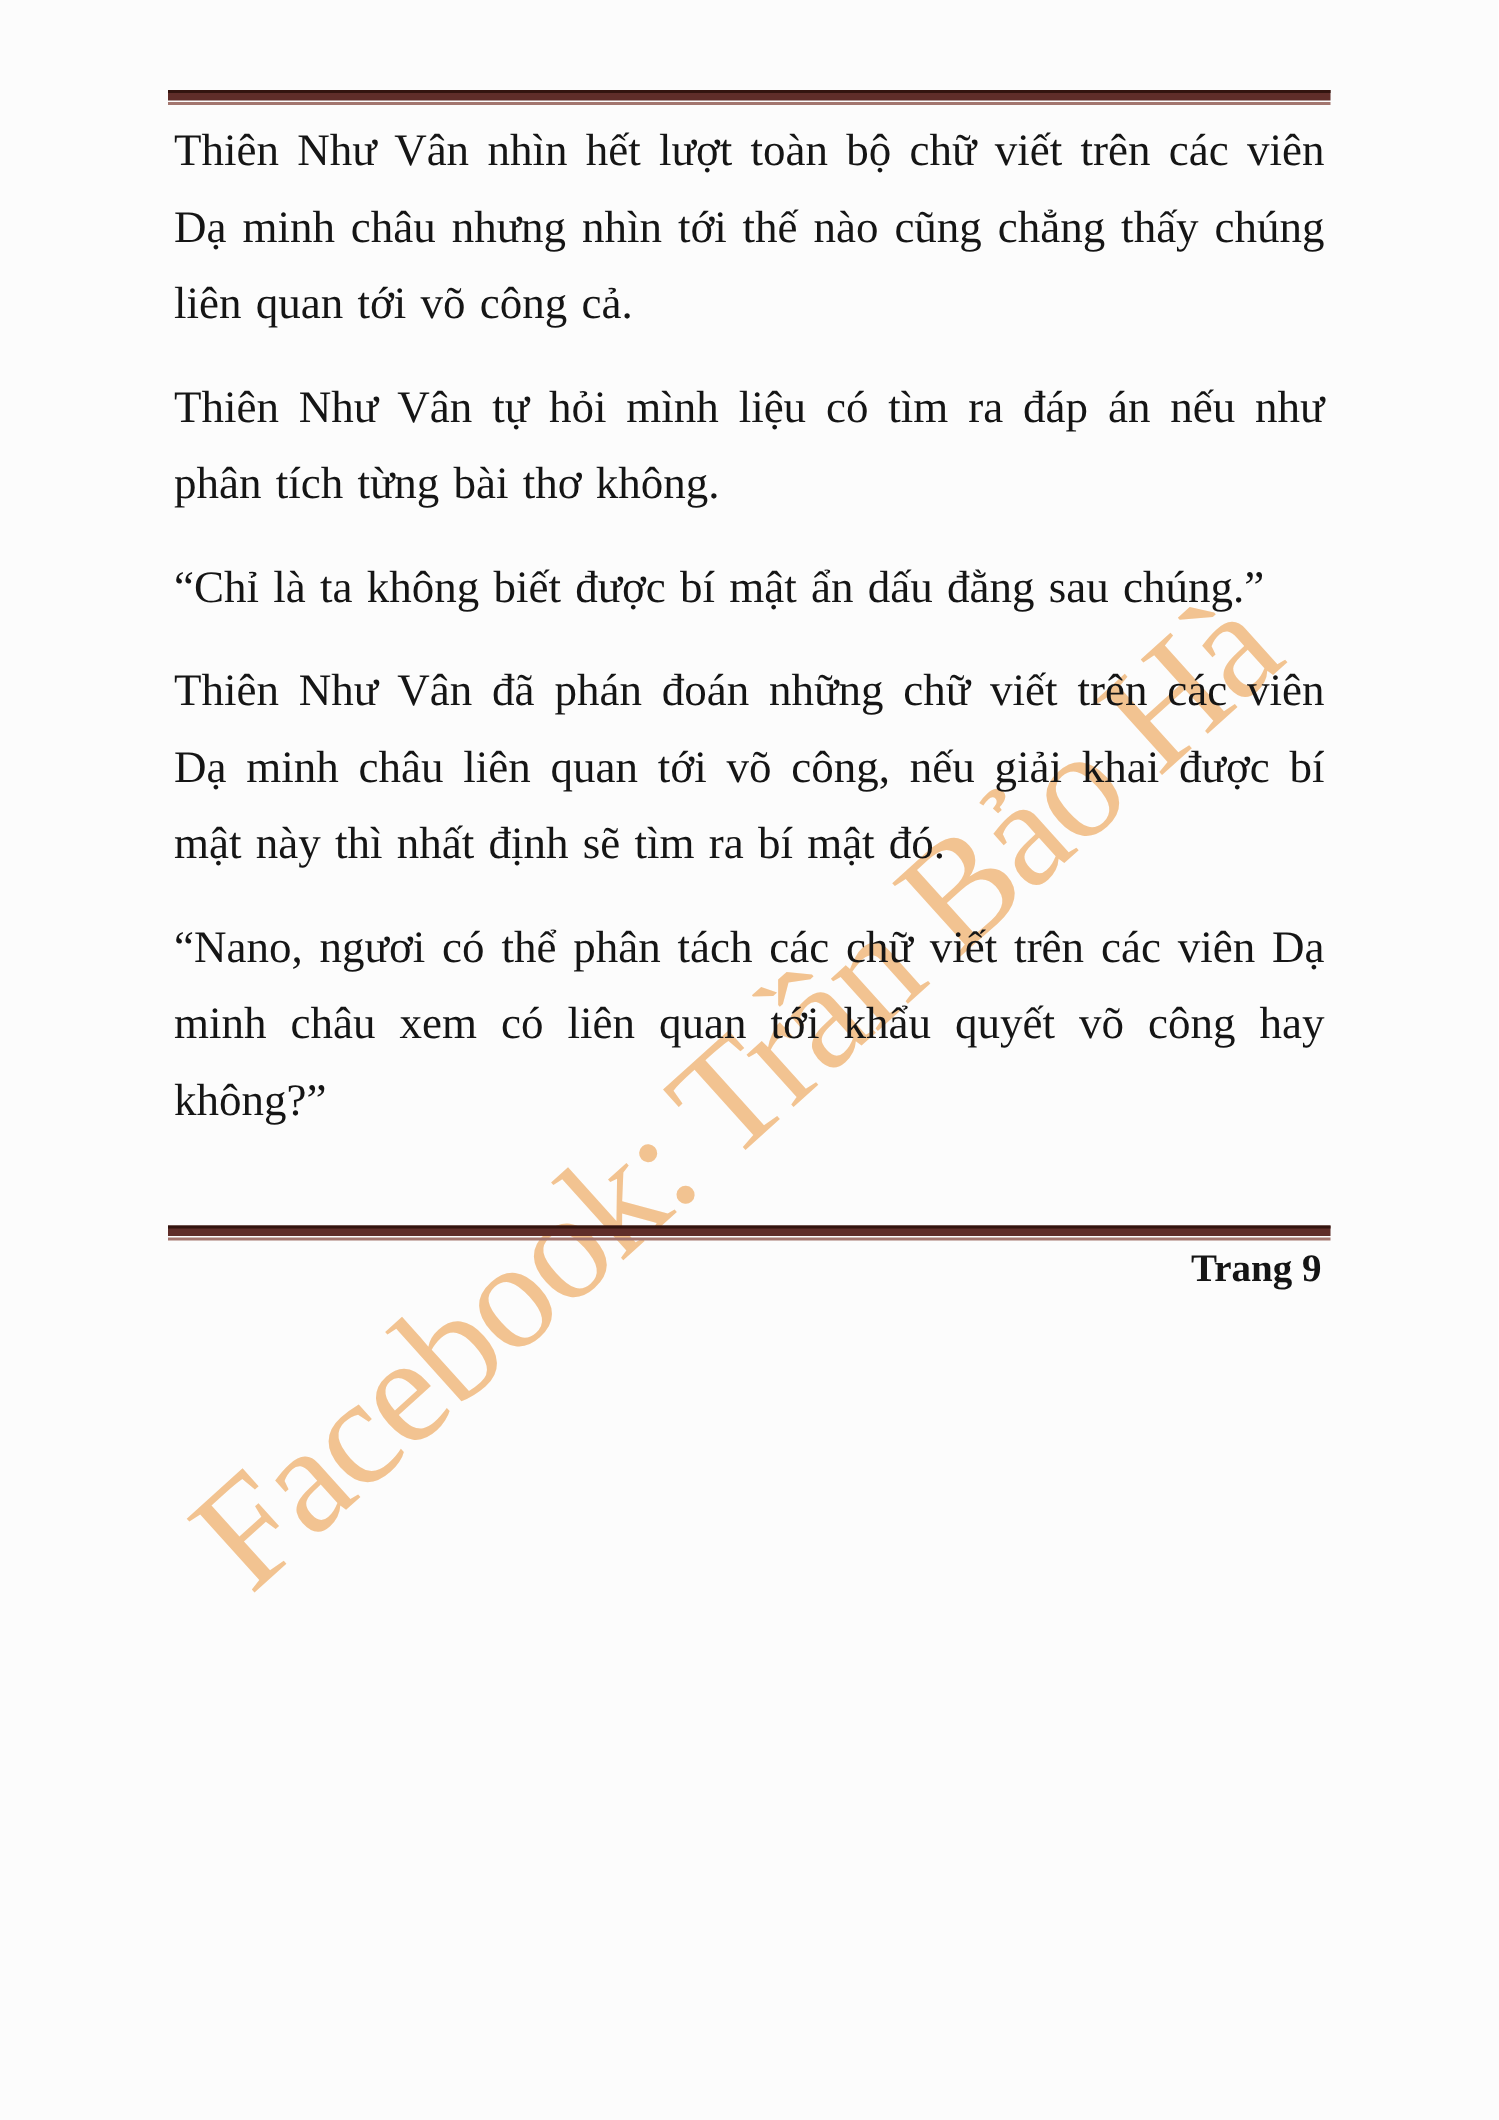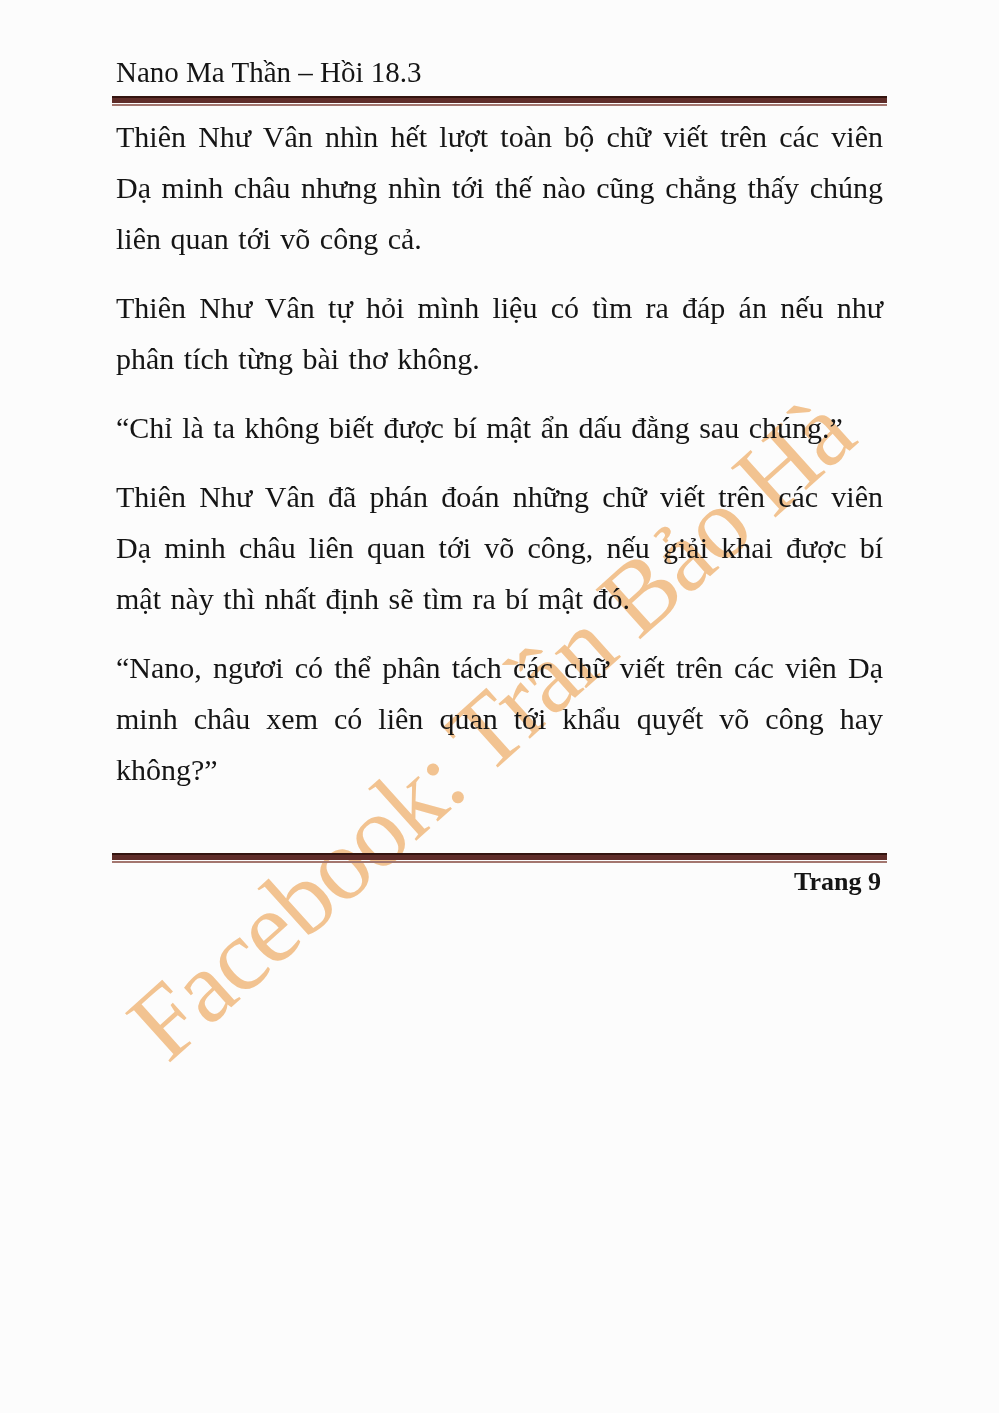--- a/index.html
+++ b/index.html
@@ -86,21 +86,20 @@
 </head>
 <body>
 
 <div class="page">
 
   <div class="watermark">Facebook: Trần Bảo Hà</div>
 
   <div class="content">
 
     <header class="page-header">
-      <span>Nano Ma Thần – Hồi 18.3</span>
     </header>
 
     <div class="rule">
       <div class="rule-dark"></div>
       <div class="rule-light"></div>
     </div>
 
     <main class="body-text">
       <p>Thiên Như Vân nhìn hết lượt toàn bộ chữ viết trên các viên Dạ minh châu nhưng nhìn tới thế nào cũng chẳng thấy chúng liên quan tới võ công cả.</p>
       <p>Thiên Như Vân tự hỏi mình liệu có tìm ra đáp án nếu như phân tích từng bài thơ không.</p>

